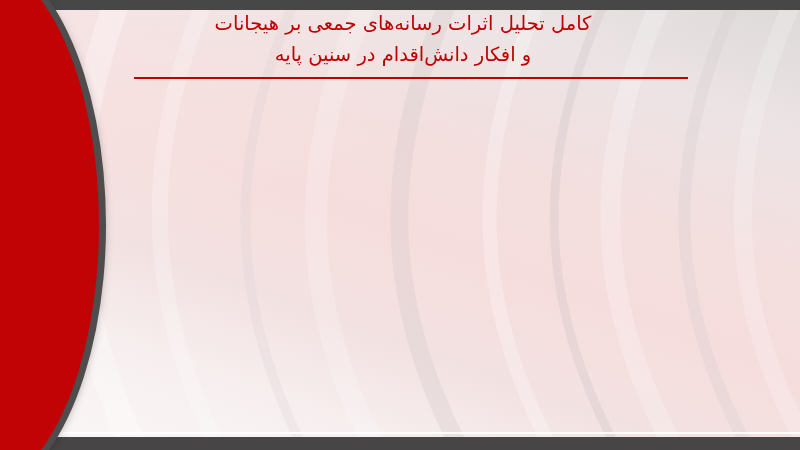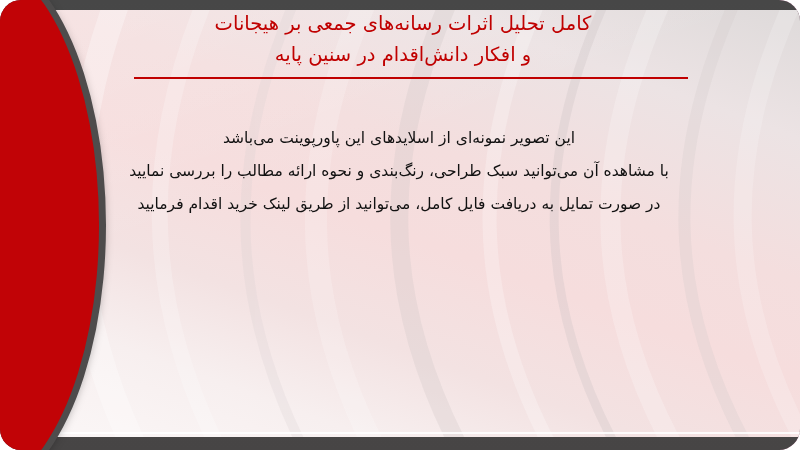--- a/index.html
+++ b/index.html
@@ -8,21 +8,20 @@
     padding: 0;
     background: #ffffff;
   }
   #slide {
     position: relative;
     width: 800px;
     height: 450px;
     overflow: hidden;
     background: #f9a8d4;
     font-family: "DejaVu Sans", sans-serif;
-    border-radius: 21px;
   }
 
   
   .frame-backdrop {
     position: absolute;
     inset: 0;
     background: linear-gradient(180deg, #474747 0%, #4c4a4a 50%, #474545 100%);
   }
 
   
@@ -175,19 +174,14 @@
   <div class="red-ellipse"></div>
   <div class="red-ellipse-outline"></div>
 
   <div class="title-block">
     <span class="title-line">کامل تحلیل اثرات رسانه‌های جمعی بر هیجانات</span>
     <span class="title-line">و افکار دانش‌اقدام در سنین پایه</span>
   </div>
 
   <div class="title-underline"></div>
 
-  <div class="body-block">
-    <span class="body-line">این تصویر نمونه‌ای از اسلایدهای این پاورپوینت می‌باشد</span>
-    <span class="body-line">با مشاهده آن می‌توانید سبک طراحی، رنگ‌بندی و نحوه ارائه مطالب را بررسی نمایید</span>
-    <span class="body-line">در صورت تمایل به دریافت فایل کامل، می‌توانید از طریق لینک خرید اقدام فرمایید</span>
-  </div>
 
 </div>
 
 </body></html>

